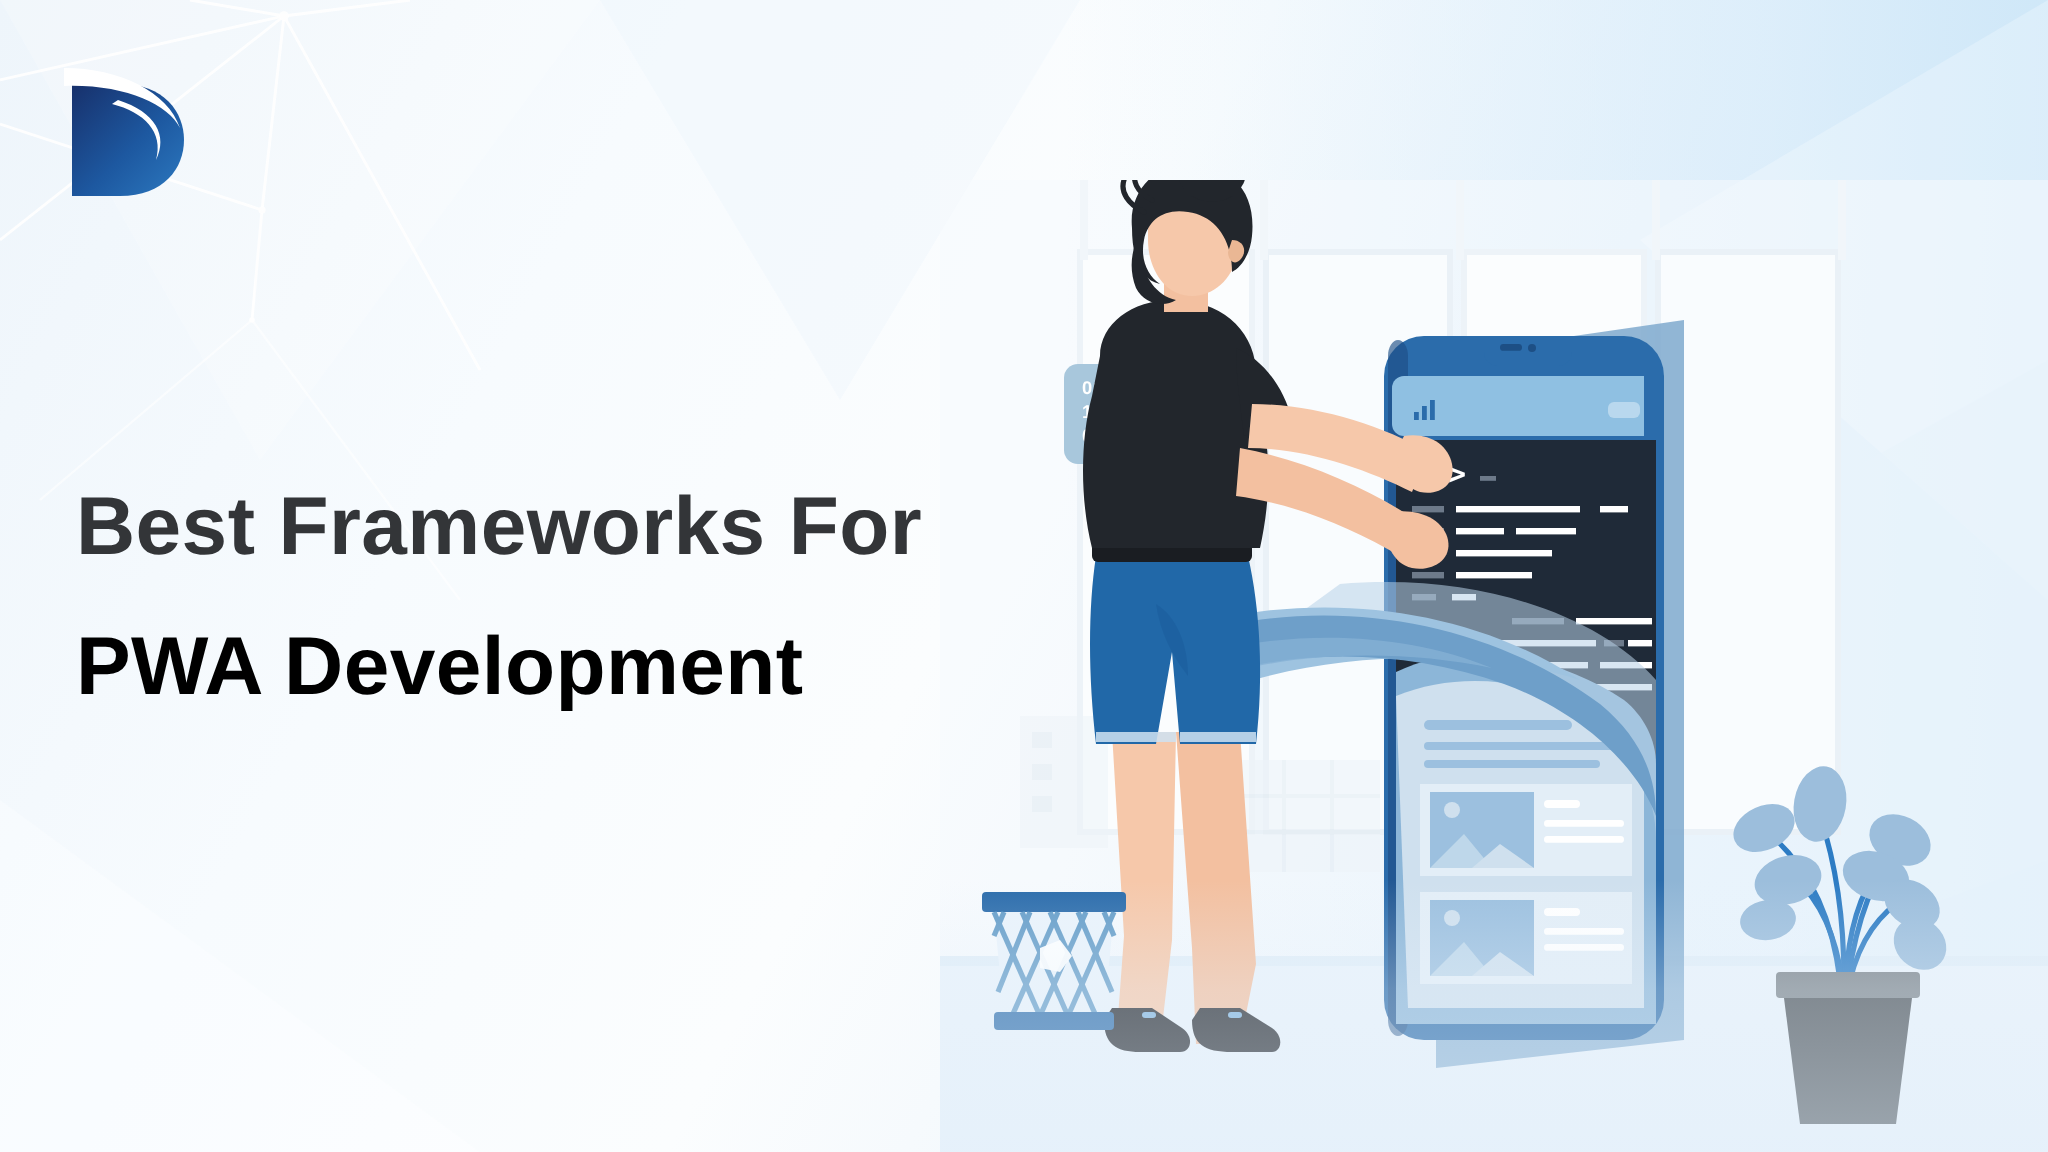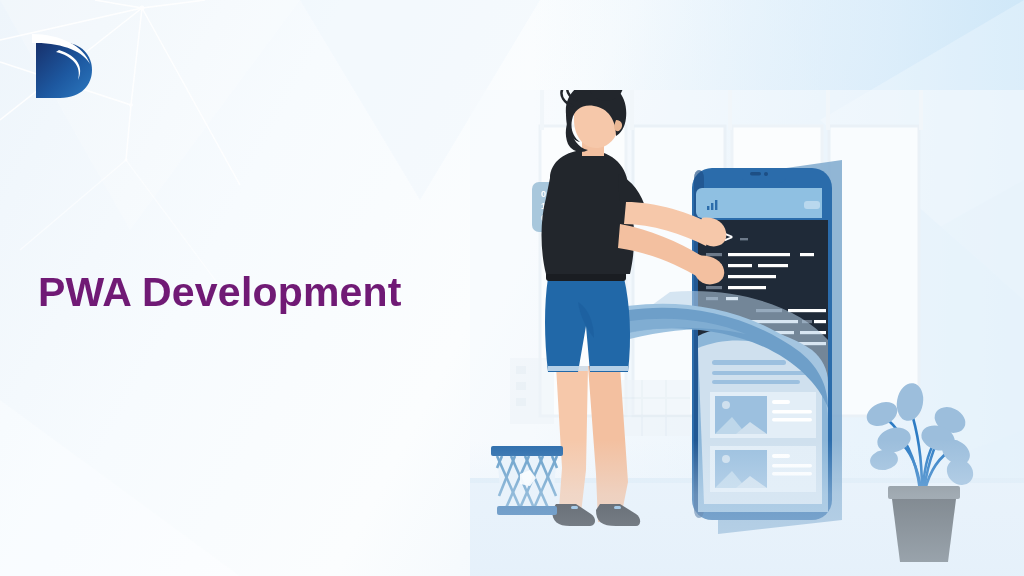--- a/index.html
+++ b/index.html
@@ -68,21 +68,21 @@
     font-size: 41px;
     font-weight: bold;
     letter-spacing: .2px;
     line-height: 1.0;
   }
   .headline .line1 {
     color: #333538;
     margin-bottom: 22px;
   }
   .headline .line2 {
-    color: #701a75;
+    color: #000000;
     margin-top: 29px;
   }
 
   
   .illus {
     position: absolute;
     left: 470px;
     top: 90px;
     width: 554px;
     height: 486px;
@@ -180,20 +180,21 @@
         <stop offset="55%" stop-color="#1d58a0"></stop>
         <stop offset="100%" stop-color="#2c79c0"></stop>
       </linearGradient>
     </defs>
     <path d="M10 16 L10 72 L34 72 C56 72 66 58 66 44 C66 30 56 16 34 16 Z" fill="url(#logoGrad)"></path>
     <path d="M6 8 C34 8 58 20 64 38 C58 26 36 16 6 17 Z" fill="#ffffff"></path>
     <path d="M33 24 C52 30 58 42 52 54 C56 40 46 30 30 26 Z" fill="#ffffff"></path>
   </svg>
 
   <div class="headline">
+    <div class="line line1">Best Frameworks For</div>
     <div class="line line2">PWA Development</div>
   </div>
 
   <div class="illus">
 
     <svg viewBox="0 0 554 486" style="position:absolute;inset:0;width:100%;height:100%">
 
       <rect x="0" y="0" width="554" height="420" fill="#f6fafd" opacity=".55"></rect>
 
       <g>

